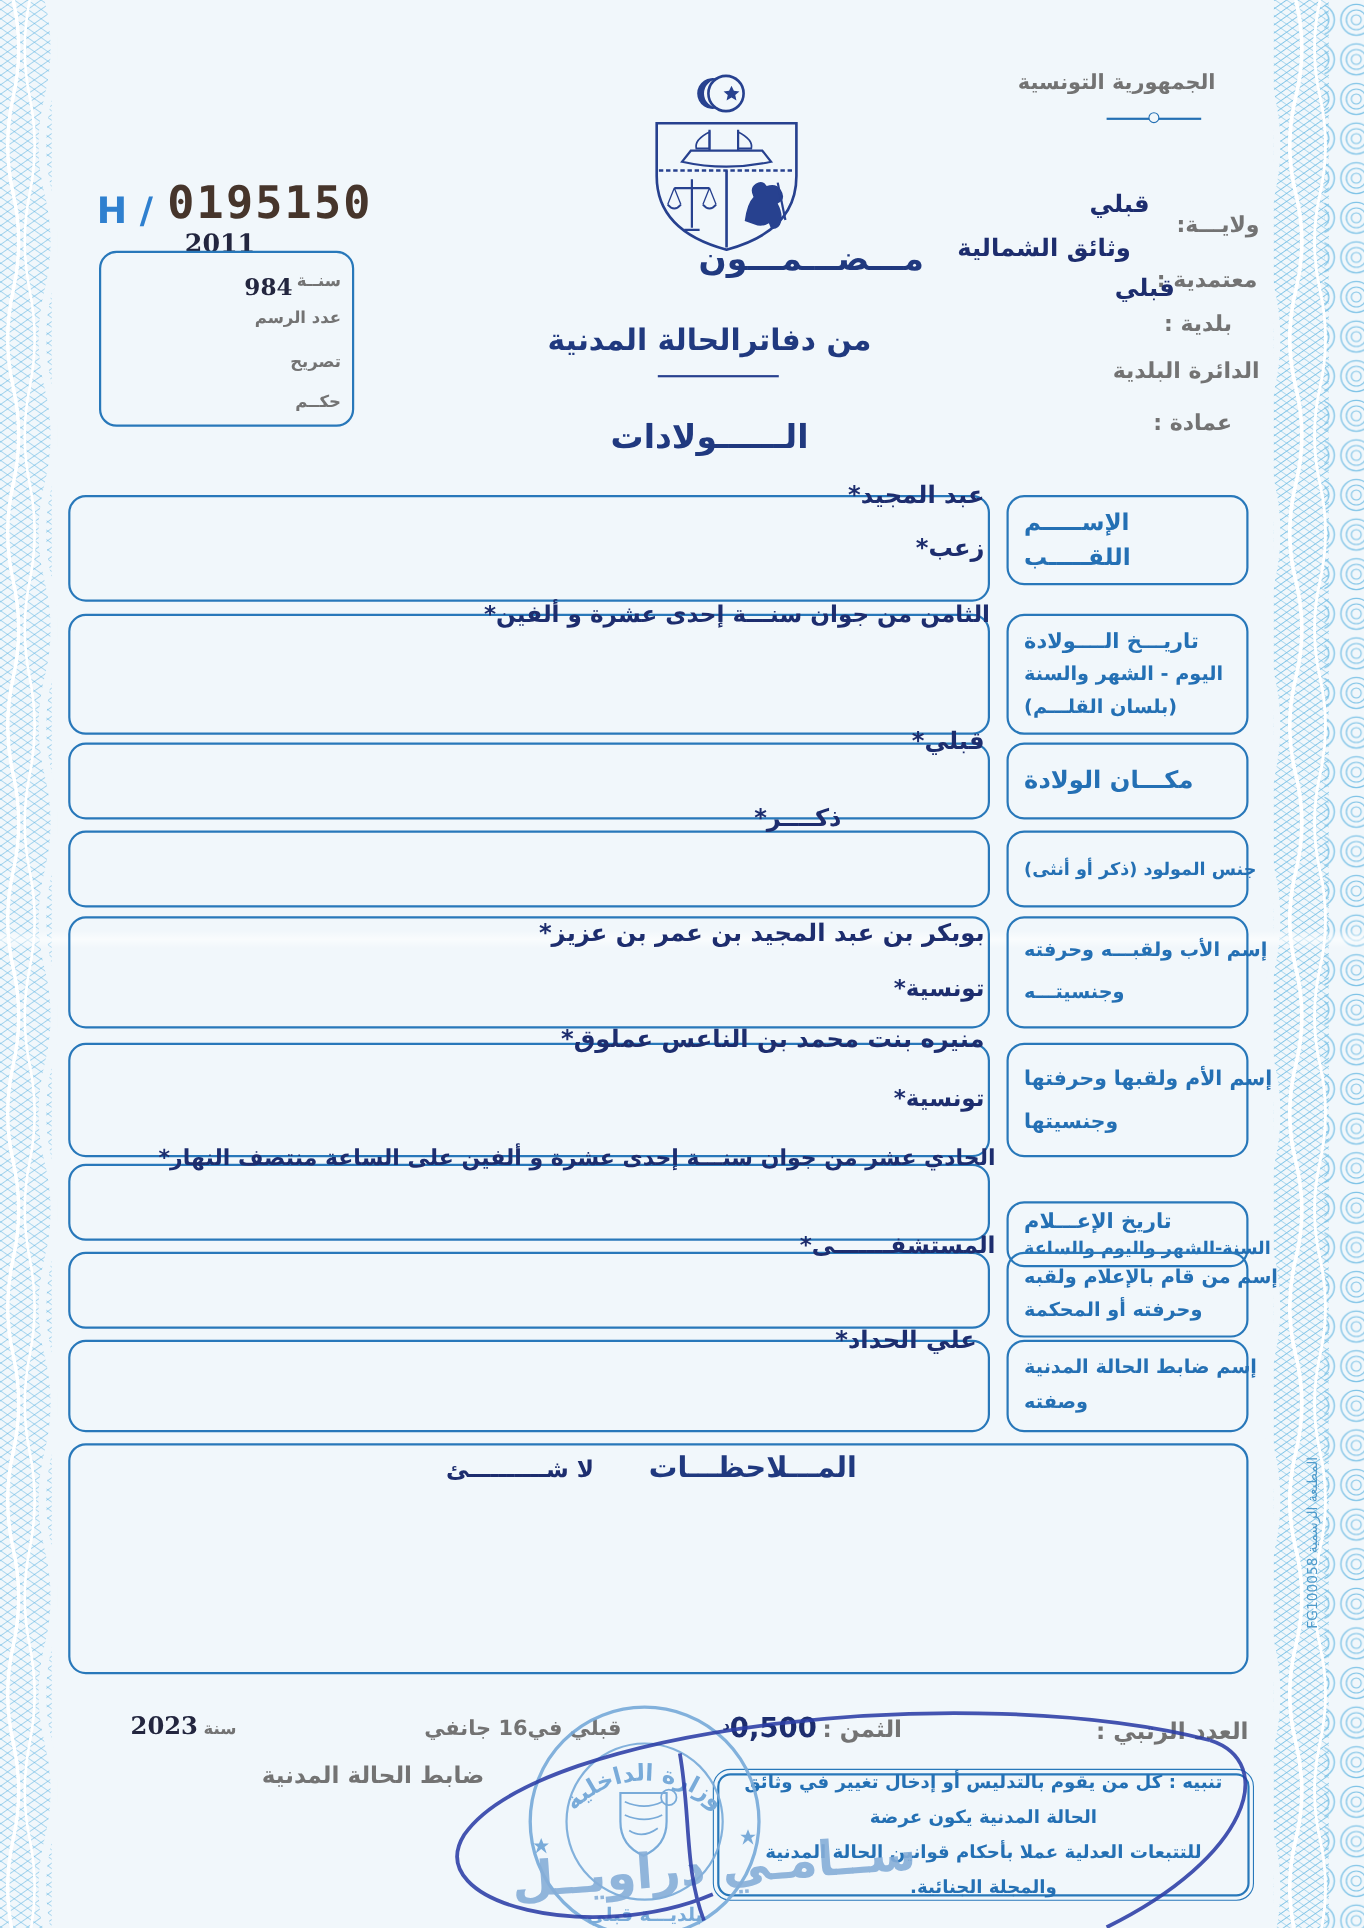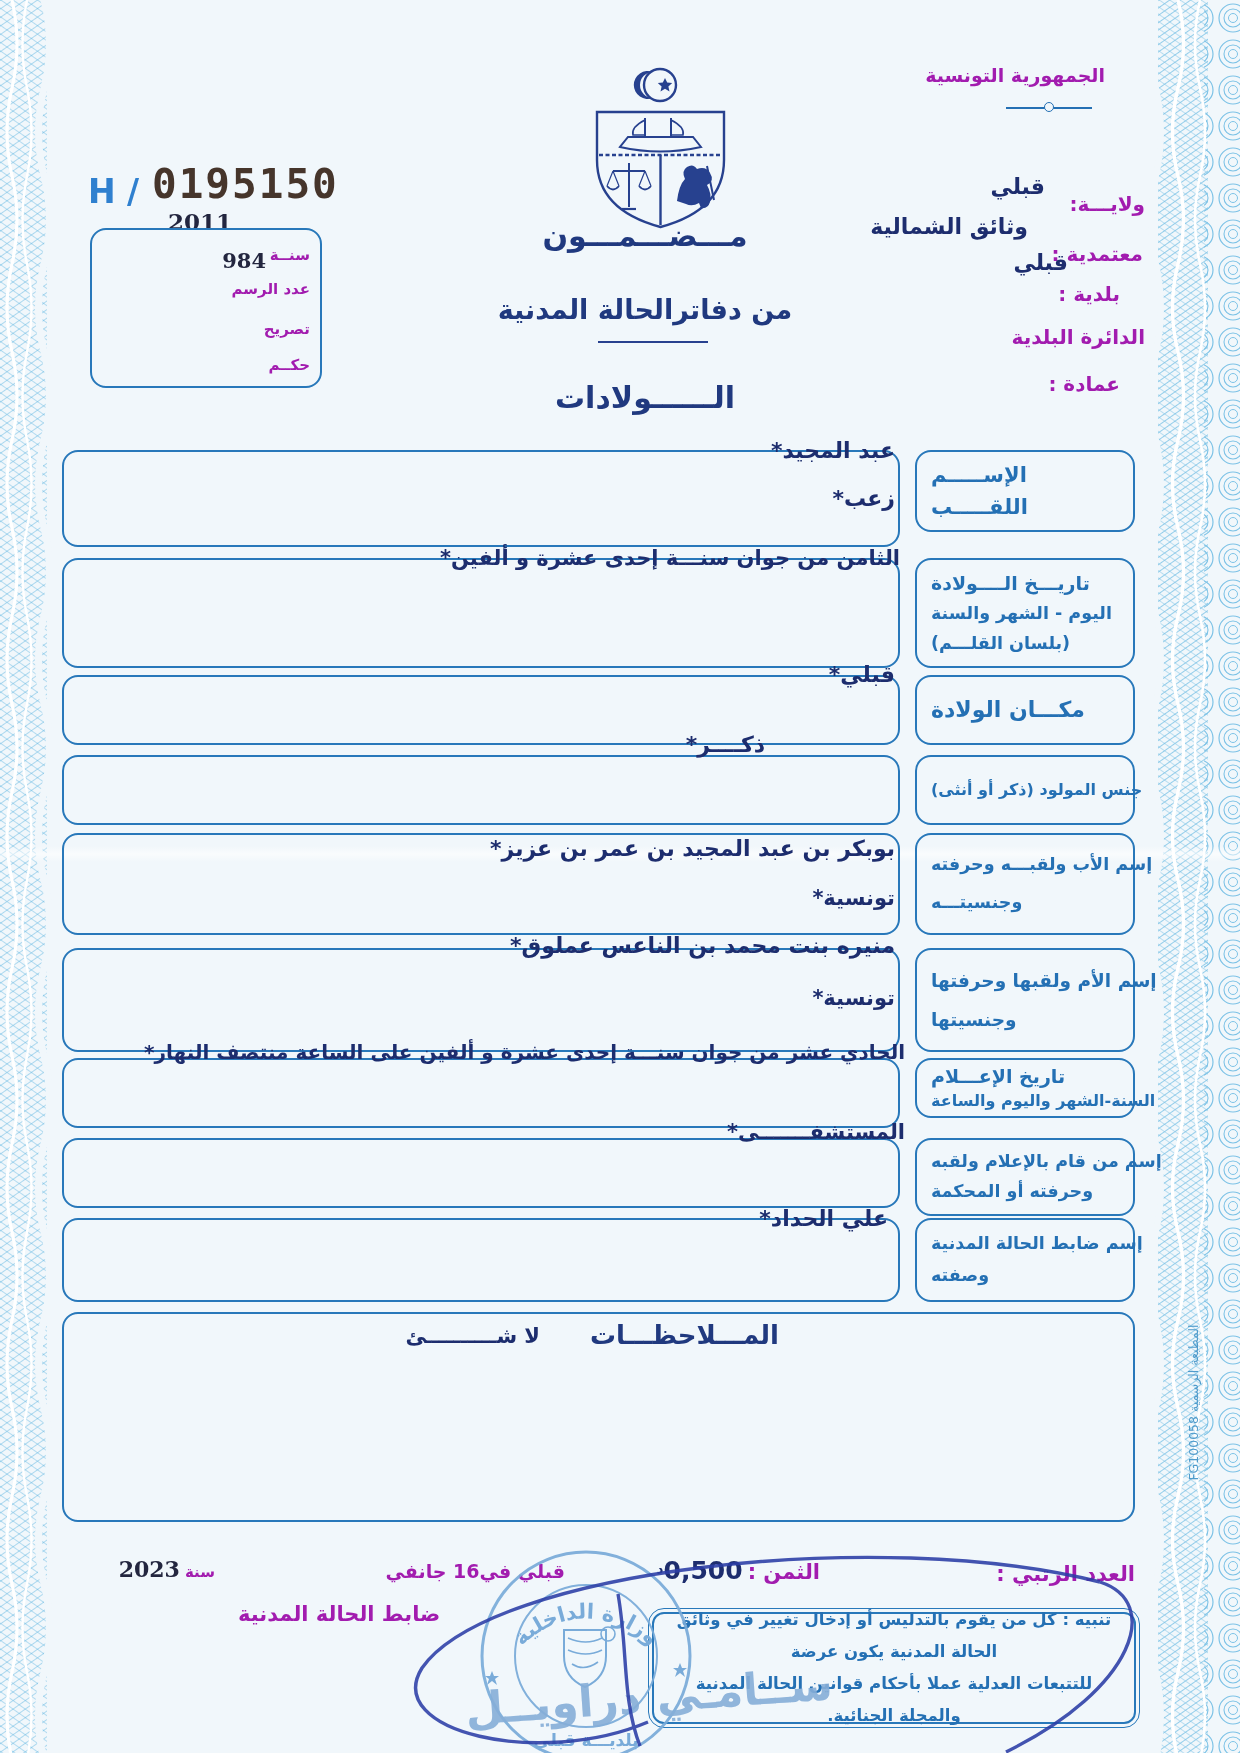--- a/index.html
+++ b/index.html
@@ -6,21 +6,21 @@
   html,body { background:#d8e4ec; }
   .page {
     position:relative; width:1240px; height:1753px; margin:0 auto;
     background:#f1f7fb; overflow:hidden;
     font-family:"DejaVu Sans", sans-serif;
     direction:rtl;
   }
   .abs { position:absolute; }
   svg { display:block; }
   
-  .lbl-blue { color:#a21caf; font-weight:bold; direction:rtl; white-space:nowrap; }
+  .lbl-blue { color:#737373; font-weight:bold; direction:rtl; white-space:nowrap; }
   .navy { color:#20397f; font-weight:bold; direction:rtl; white-space:nowrap; }
   .hw { color:#1d2d6e; font-weight:bold; direction:rtl; white-space:nowrap;
         font-family:"DejaVu Sans", sans-serif; }
   .serif-num { font-family:"DejaVu Serif", serif; font-weight:bold; color:#23263f; }
   
   .vbox, .lblbox, .rembox {
     position:absolute; border:2.5px solid #2878ba; border-radius:16px; background:transparent;
   }
   .vbox { left:62px; width:838px; }
   .lblbox { left:915px; width:220px; display:flex; flex-direction:column;
@@ -140,21 +140,21 @@
 
   <div class="abs hw" style="right:195px;top:174px;font-size:22px">قبلي</div>
   <div class="abs lbl-blue" style="right:95px;top:192px;font-size:20px">ولايـــة:</div>
   <div class="abs hw" style="right:212px;top:214px;font-size:22px">وثائق الشمالية</div>
   <div class="abs lbl-blue" style="right:97px;top:242px;font-size:20px">معتمدية :</div>
   <div class="abs hw" style="right:172px;top:250px;font-size:22px">قبلي</div>
   <div class="abs lbl-blue" style="right:120px;top:282px;font-size:20px">بلدية :</div>
   <div class="abs lbl-blue" style="right:95px;top:325px;font-size:20px">الدائرة البلدية</div>
   <div class="abs lbl-blue" style="right:120px;top:372px;font-size:20px">عمادة :</div>
 
-  <div class="abs navy" style="left:450px;top:218px;width:390px;text-align:center;font-size:30px">مـــضـــمـــون</div>
+  <div class="abs navy" style="left:450px;top:218px;width:390px;text-align:right;font-size:30px">مـــضـــمـــون</div>
   <div class="abs navy" style="left:440px;top:294px;width:410px;text-align:center;font-size:27px">من دفاترالحالة المدنية</div>
   <div class="underline-bar" style="left:598px;top:341px;width:110px"></div>
   <div class="abs navy" style="left:450px;top:380px;width:390px;text-align:center;font-size:30px">الــــــولادات</div>
 
   <div class="vbox" style="top:450px;height:97px"></div>
   <div class="vbox" style="top:558px;height:110px"></div>
   <div class="vbox" style="top:675px;height:70px"></div>
   <div class="vbox" style="top:755px;height:70px"></div>
   <div class="vbox" style="top:833px;height:102px"></div>
   <div class="vbox" style="top:948px;height:104px"></div>
@@ -178,21 +178,21 @@
     <div class="lline fs16">جنس المولود (ذكر أو أنثى)</div>
   </div>
   <div class="lblbox" style="top:833px;height:102px">
     <div class="lline fs17">إسم الأب ولقبـــه وحرفته</div>
     <div class="lline fs17">وجنسيتـــه</div>
   </div>
   <div class="lblbox" style="top:948px;height:104px">
     <div class="lline fs18">إسم الأم ولقبها وحرفتها</div>
     <div class="lline fs18">وجنسيتها</div>
   </div>
-  <div class="lblbox" style="top:1058px;height:60px">
+  <div class="lblbox" style="top:1092px;height:60px">
     <div class="lline fs19">تاريخ الإعـــلام</div>
     <div class="lline fs16">السنة-الشهر واليوم والساعة</div>
   </div>
   <div class="lblbox" style="top:1138px;height:78px">
     <div class="lline fs17">إسم من قام بالإعلام ولقبه</div>
     <div class="lline fs17">وحرفته أو المحكمة</div>
   </div>
   <div class="lblbox" style="top:1218px;height:84px">
     <div class="lline fs17">إسم ضابط الحالة المدنية</div>
     <div class="lline fs17">وصفته</div>

